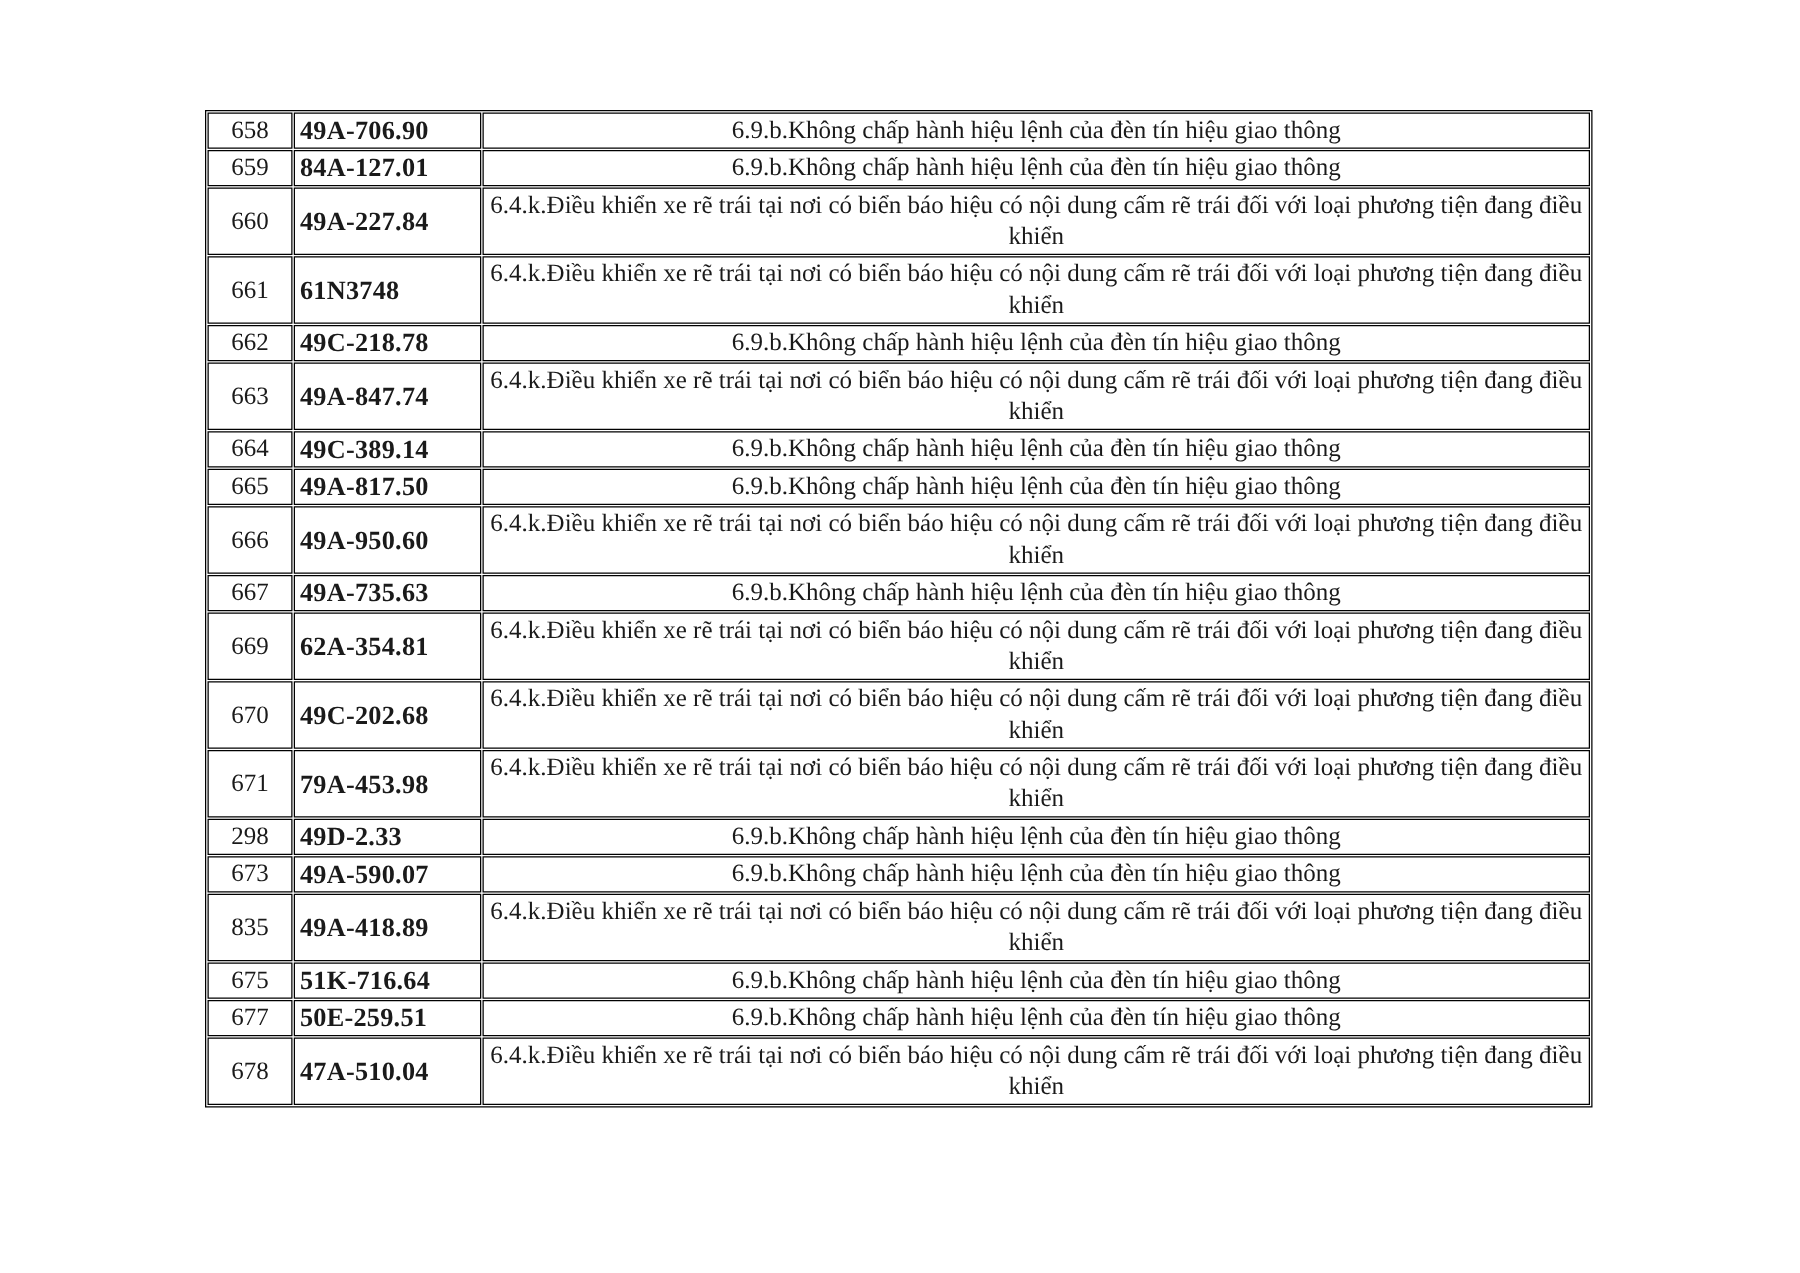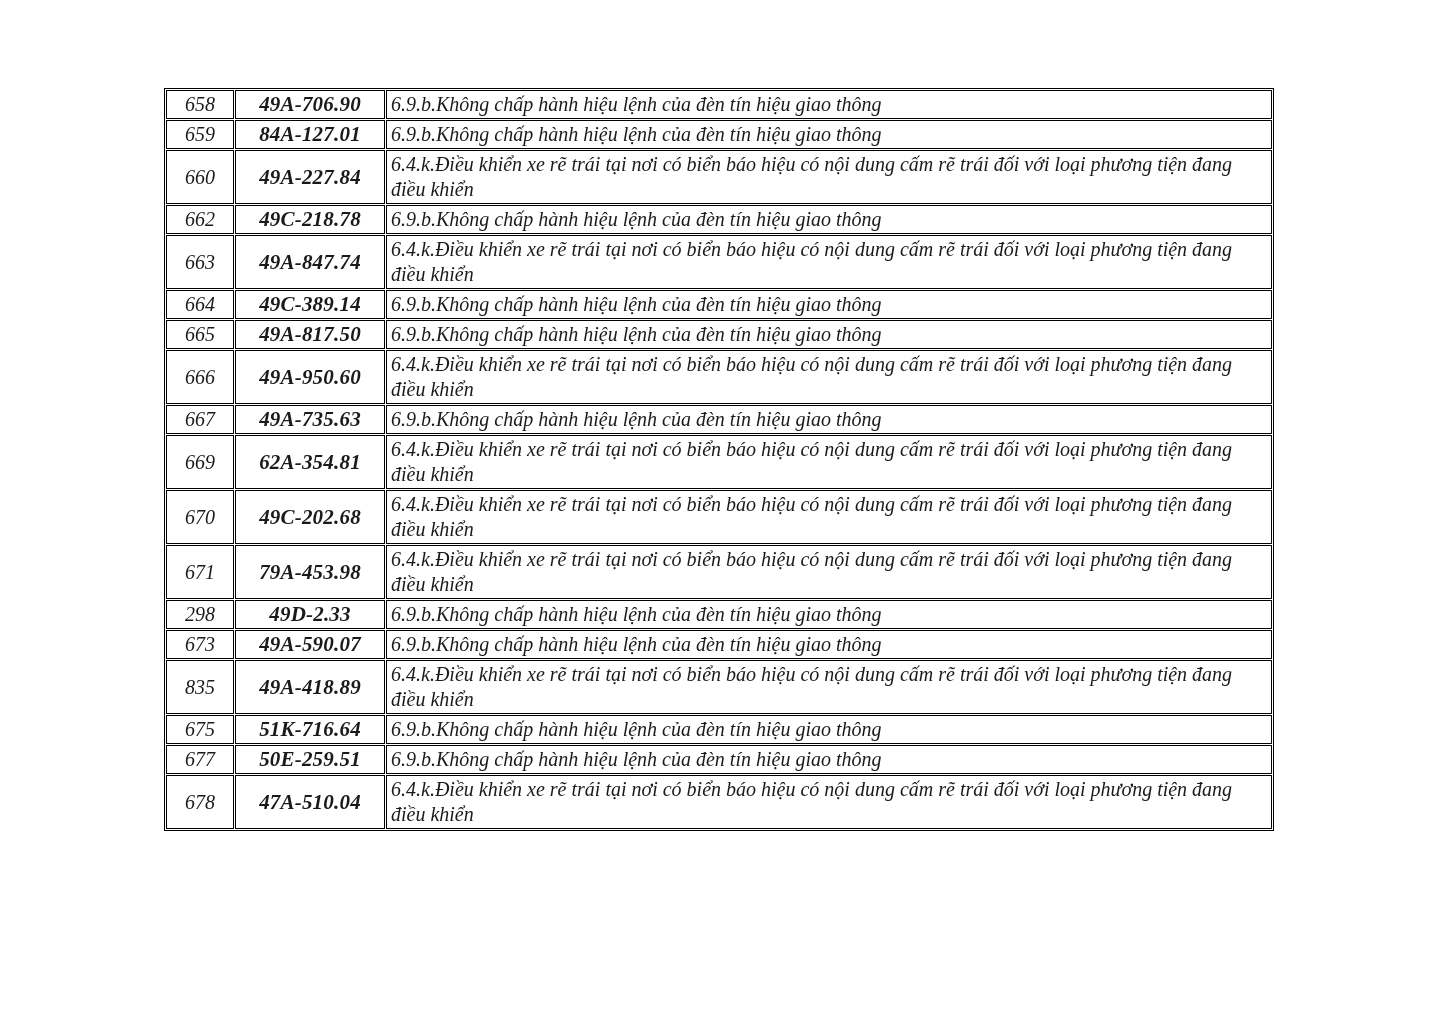--- a/index.html
+++ b/index.html
@@ -26,44 +26,42 @@
   table.violations {
     position: absolute;
     left: 164px;
     top: 88px;
     width: 1110px;
     border-collapse: separate;
     border-spacing: 1px;
     border: 1px solid #000000;
     table-layout: fixed;
     background: #ffffff;
-    font-style: italic;
   }
   table.violations td {
     border: 1px solid #000000;
     padding: 1px 4px;
     vertical-align: middle;
     background: #ffffff;
   }
   td.c-no {
     width: 58px;
     text-align: center;
     font-size: 20px;
     line-height: 25px;
   }
   td.c-plate {
     width: 140px;
-    text-align: center;
     font-weight: bold;
     font-size: 21px;
     line-height: 25px;
     letter-spacing: 0.2px;
   }
   td.c-viol {
-    text-align: left;
+    text-align: center;
     font-size: 20px;
     line-height: 25px;
     padding-left: 5px;
     margin-left: 40px;
   }
 </style>
 </head>
 <body>
 
 <div class="page">
@@ -75,20 +73,25 @@
     <td class="c-viol">6.9.b.Không chấp hành hiệu lệnh của đèn tín hiệu giao thông</td>
   </tr>
         <tr>
     <td class="c-no">659</td>
     <td class="c-plate">84A-127.01</td>
     <td class="c-viol">6.9.b.Không chấp hành hiệu lệnh của đèn tín hiệu giao thông</td>
   </tr>
         <tr>
     <td class="c-no">660</td>
     <td class="c-plate">49A-227.84</td>
+    <td class="c-viol">6.4.k.Điều khiển xe rẽ trái tại nơi có biển báo hiệu có nội dung cấm rẽ trái đối với loại phương tiện đang điều khiển</td>
+  </tr>
+        <tr>
+    <td class="c-no">661</td>
+    <td class="c-plate">61N3748</td>
     <td class="c-viol">6.4.k.Điều khiển xe rẽ trái tại nơi có biển báo hiệu có nội dung cấm rẽ trái đối với loại phương tiện đang điều khiển</td>
   </tr>
         <tr>
     <td class="c-no">662</td>
     <td class="c-plate">49C-218.78</td>
     <td class="c-viol">6.9.b.Không chấp hành hiệu lệnh của đèn tín hiệu giao thông</td>
   </tr>
         <tr>
     <td class="c-no">663</td>
     <td class="c-plate">49A-847.74</td>

